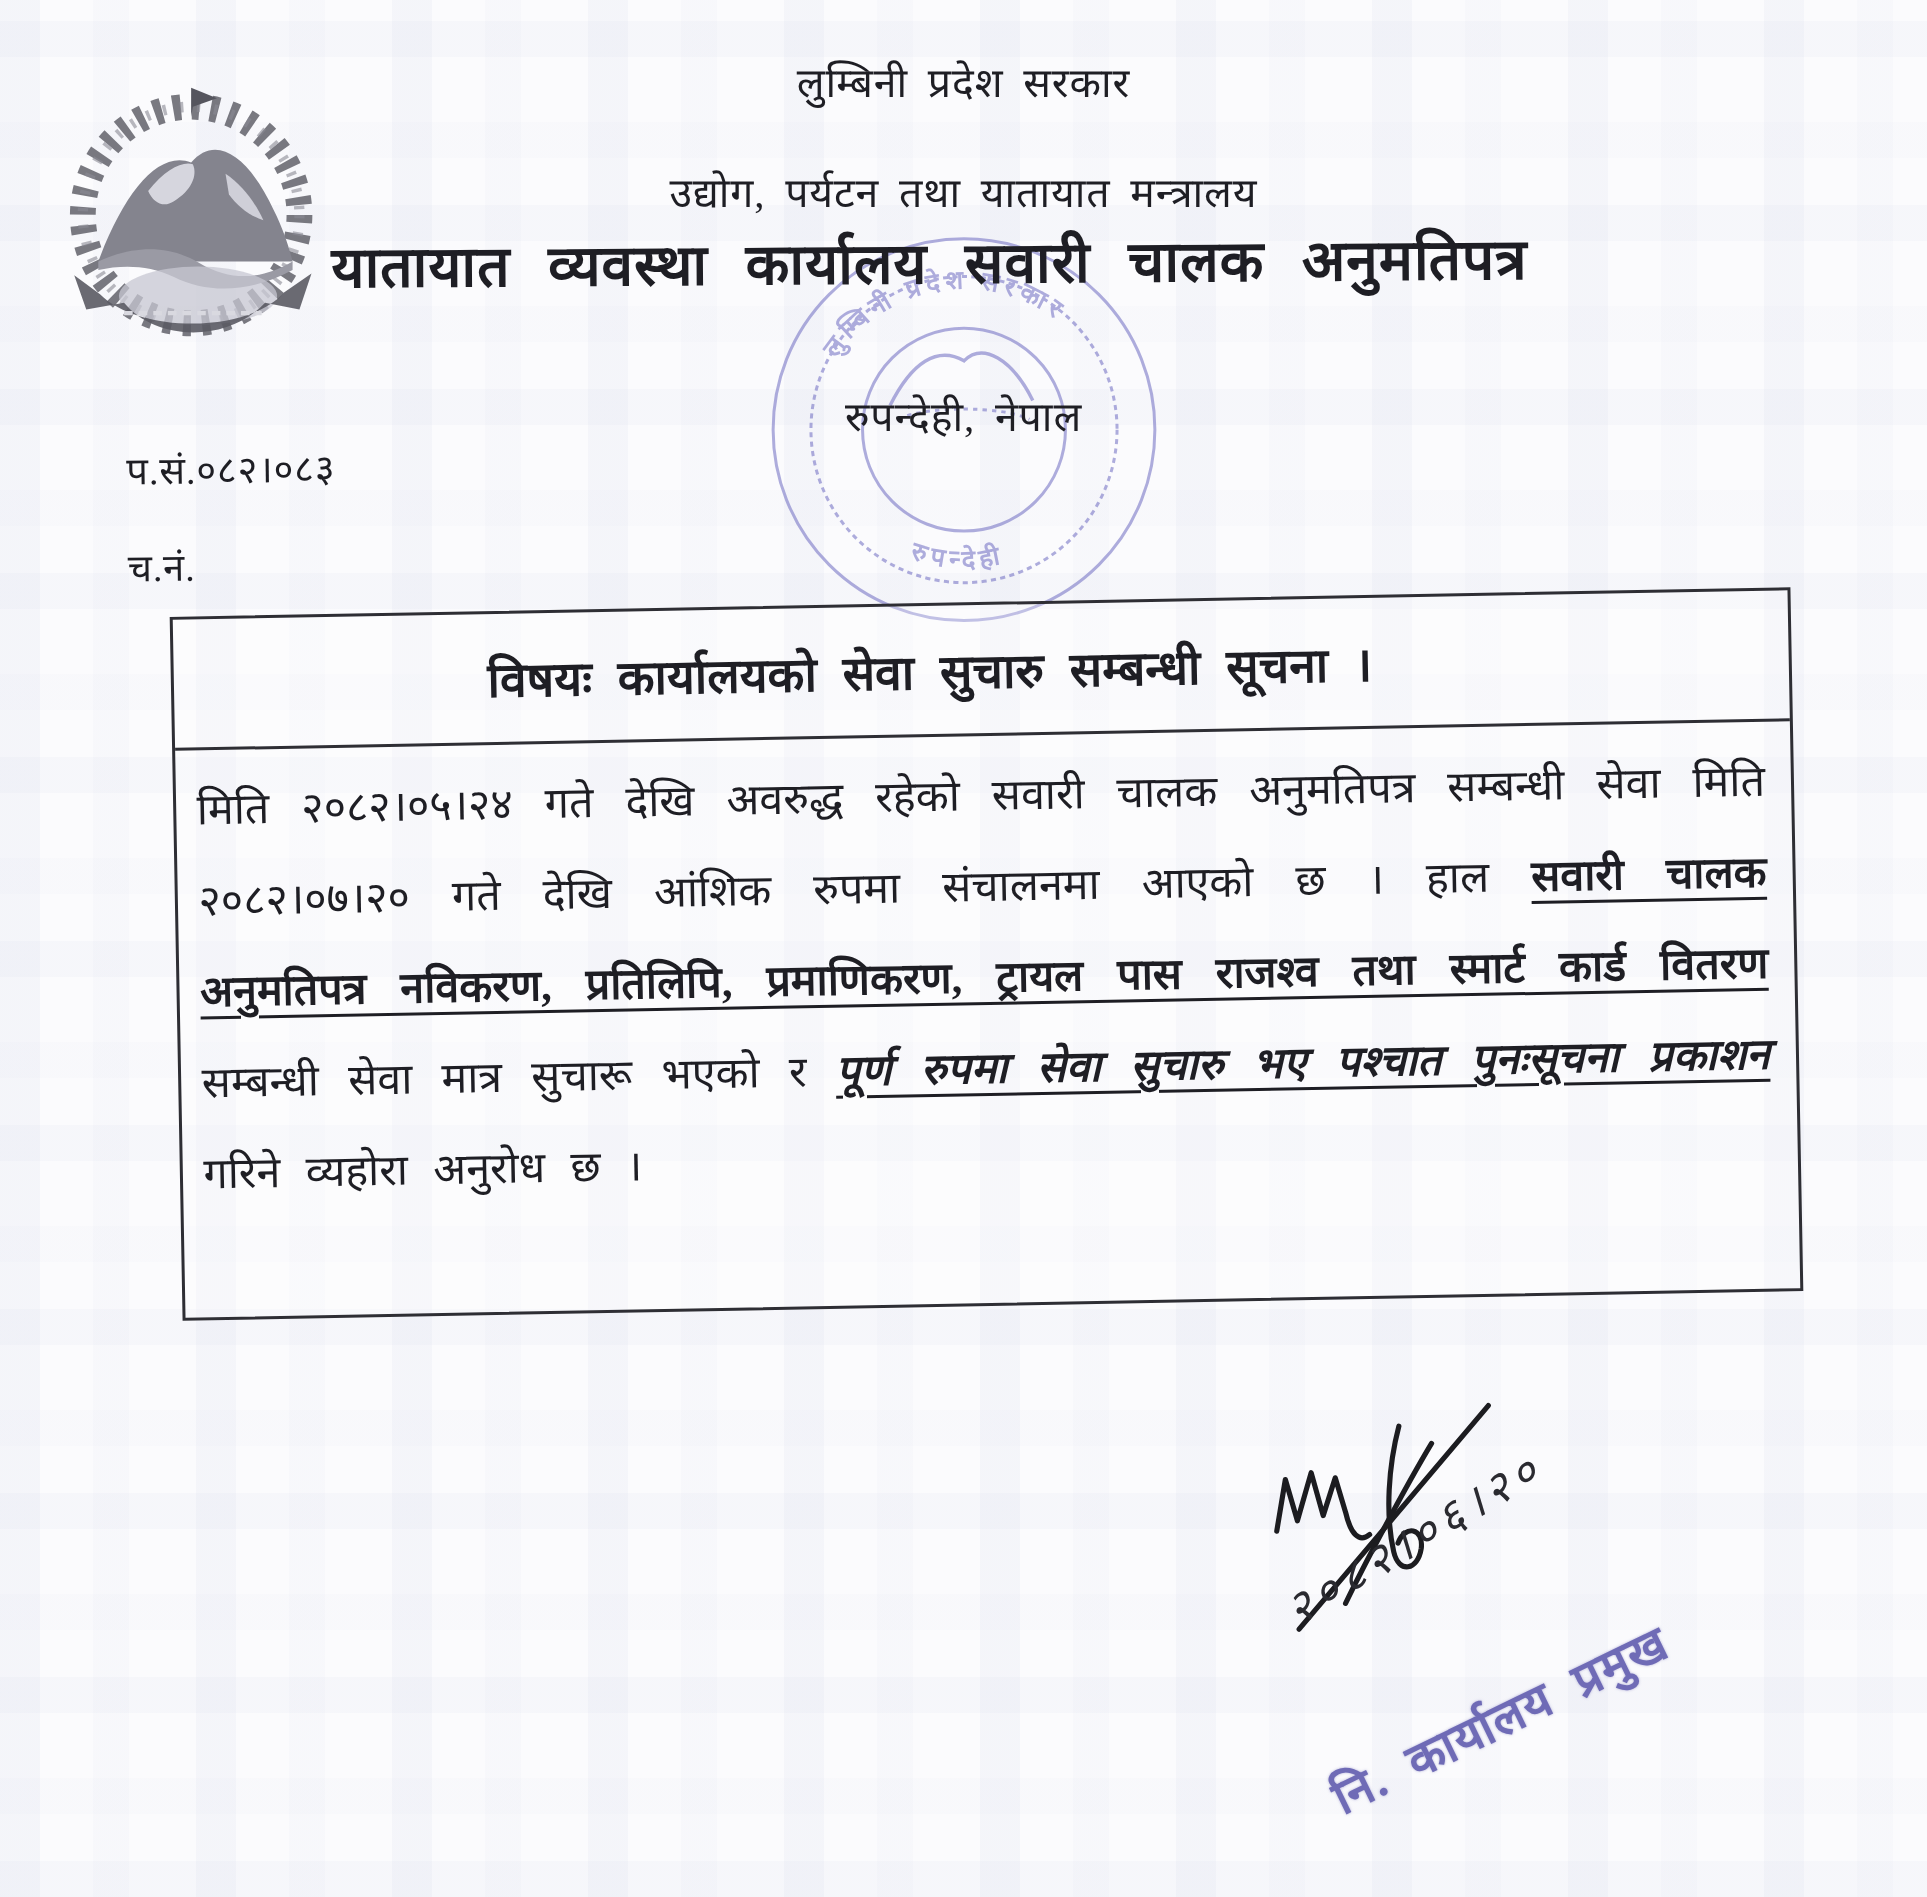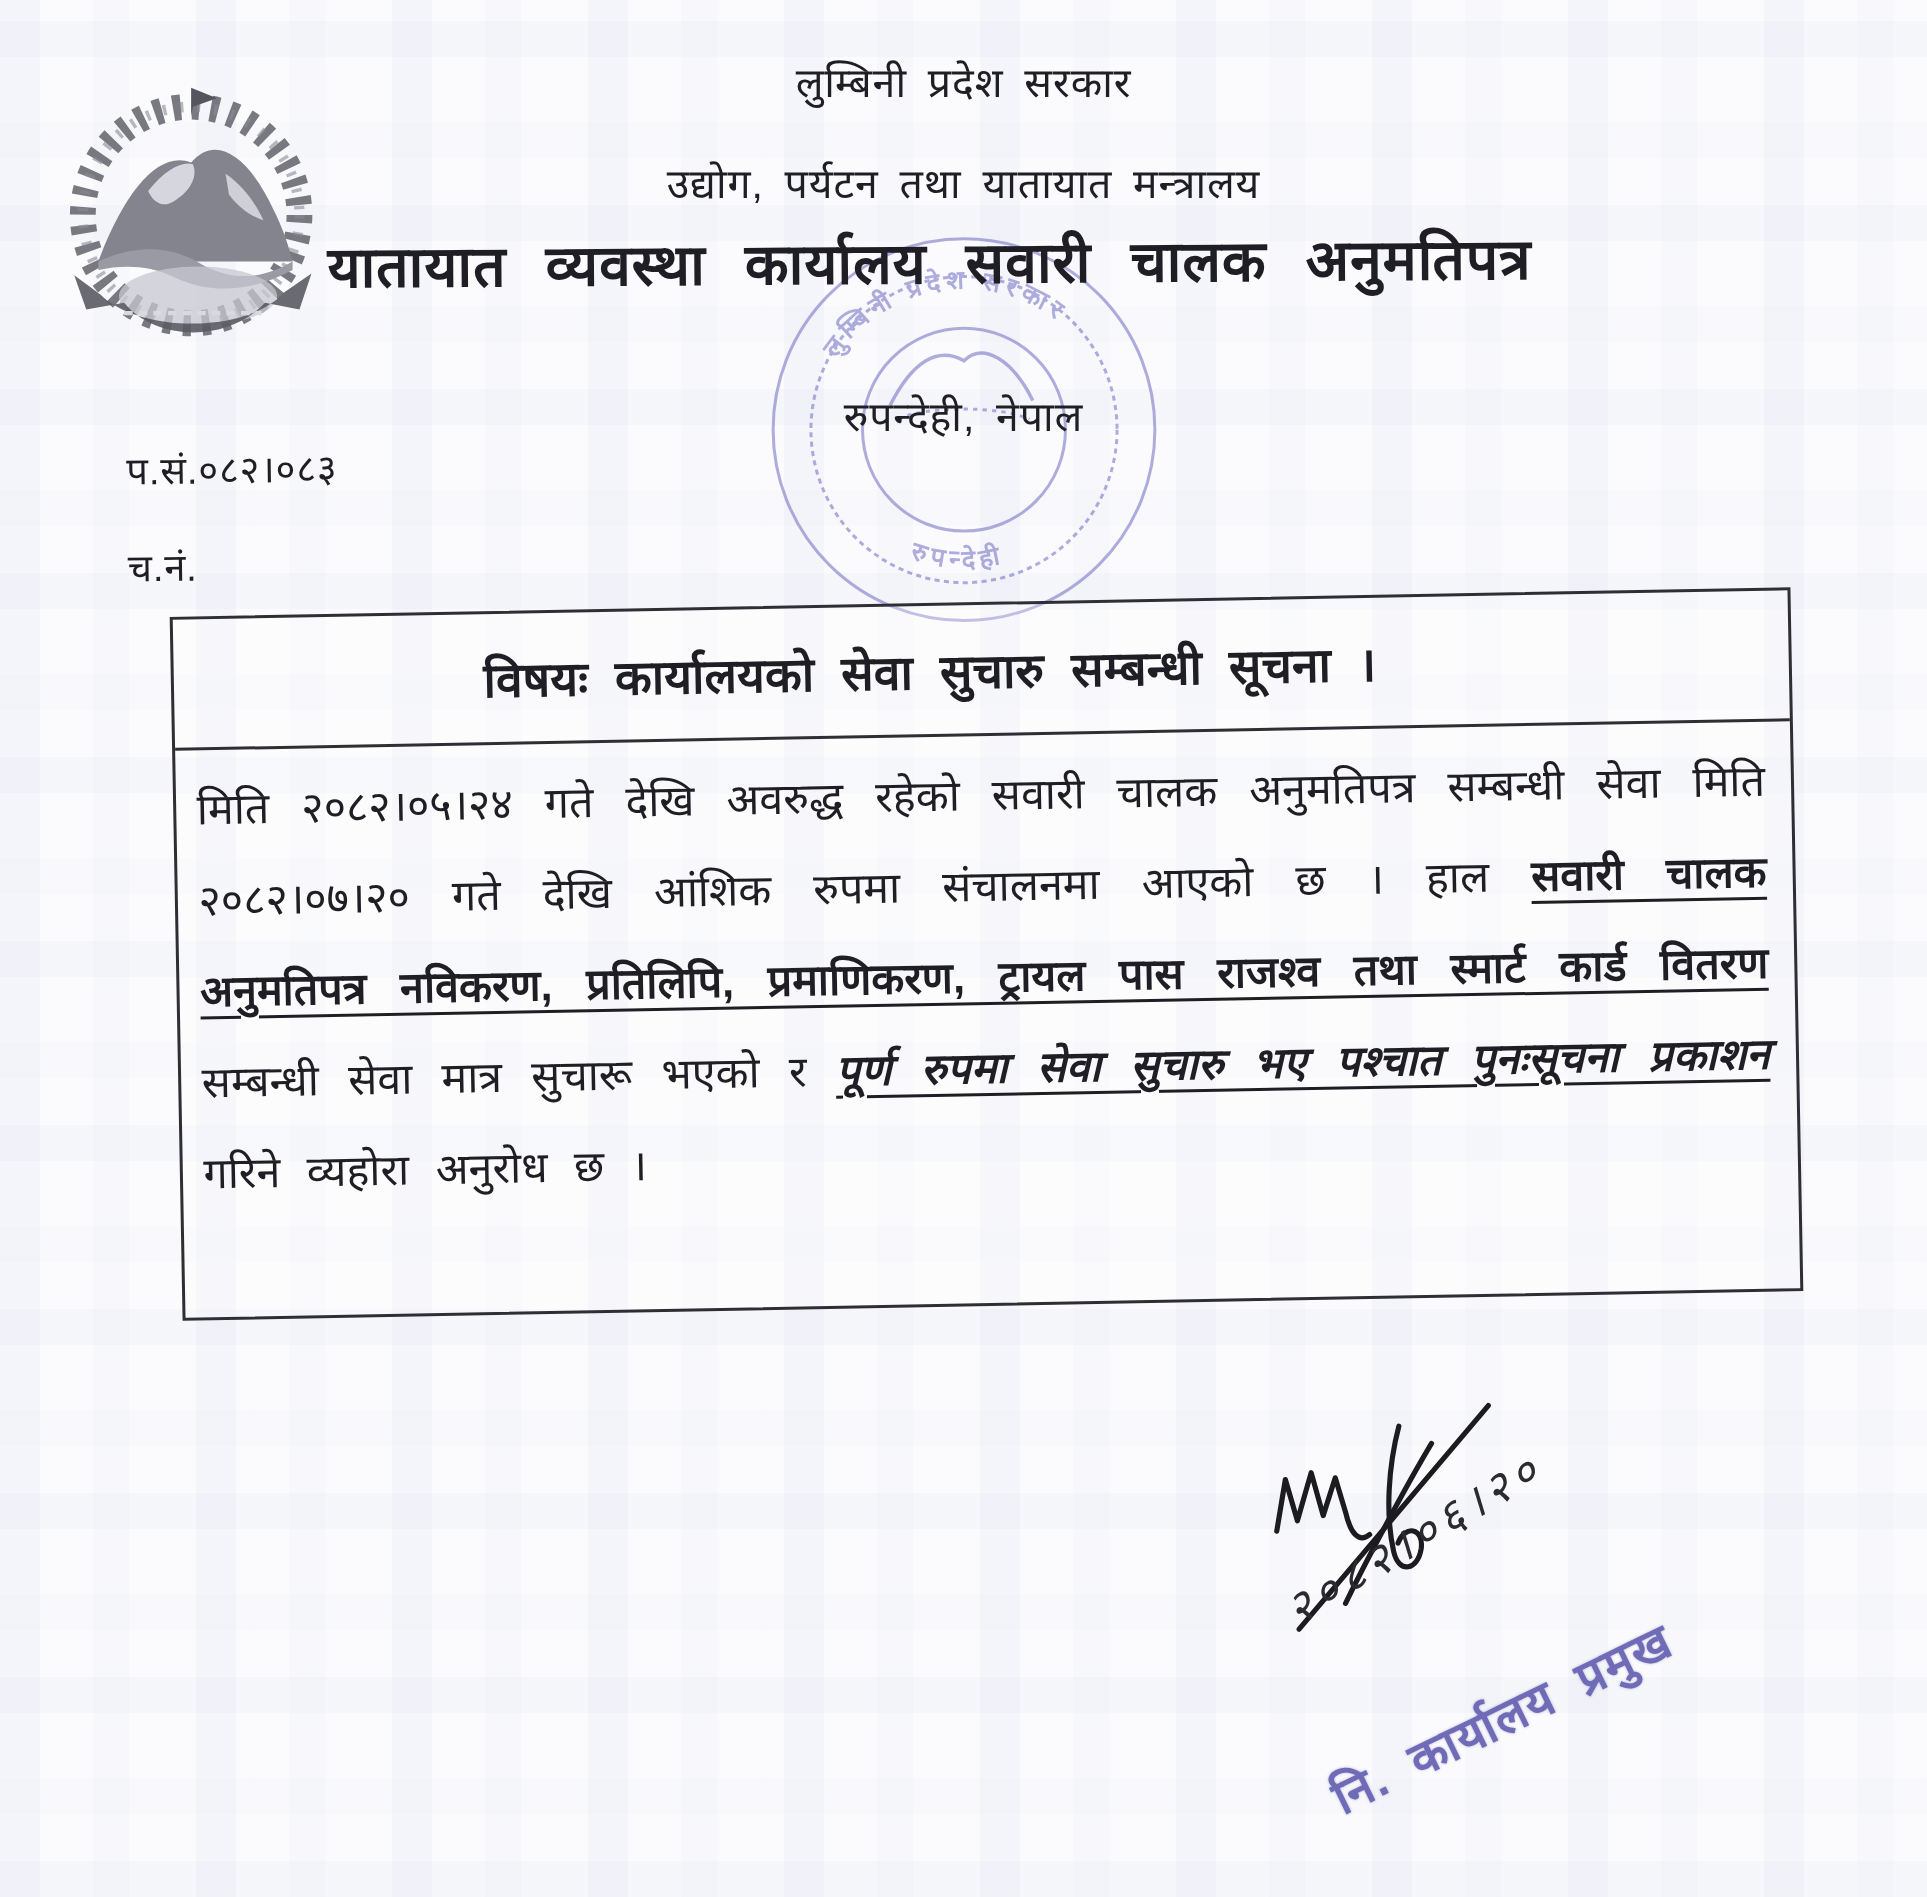--- a/index.html
+++ b/index.html
@@ -1,29 +1,29 @@
 <!DOCTYPE html>
 <html style="font-size:13.8px"><head>
 <meta charset="utf-8">
 <style>
   html,body{margin:0;padding:0;background:#e8e8ec;}
   .page{
     position:relative;
     width:1927px;height:1897px;
     overflow:hidden;
     color:#1e1e24;
-    font-family:Liberation Sans, sans-serif;
+    font-family:Liberation Serif, serif;
     background-color:#fbfbfd;
     background-image:
       repeating-linear-gradient(90deg, rgba(205,210,230,0.14) 0 40px, rgba(255,255,255,0) 40px 93px, rgba(205,210,230,0.08) 93px 129px, rgba(255,255,255,0) 129px 196px),
       repeating-linear-gradient(0deg, rgba(205,210,230,0.11) 0 36px, rgba(255,255,255,0) 36px 83px, rgba(205,210,230,0.06) 83px 119px, rgba(255,255,255,0) 119px 184px);
   }
   .hdr1,.hdr2,.loc{position:absolute;left:0;width:100%;text-align:center;font-size:41px;letter-spacing:0.9px;word-spacing:8.6px;}
   .hdr1{top:53px;}
-  .hdr2{top:154px;}
+  .hdr2{top:163px;}
   .title{
     position:absolute;top:222px;left:0;width:100%;
     text-align:center;font-size:57px;font-weight:700;
     word-spacing:22.4px;letter-spacing:0.9px;
     transform:translateX(-34px) rotate(-0.4deg);
   }
   .loc{top:387px;font-size:41px;}
   .emblem{position:absolute;left:45px;top:79px;width:294px;height:291px;}
   .round-stamp{position:absolute;left:761px;top:225px;width:406px;height:411px;opacity:0.55;pointer-events:none;}
   .refs{position:absolute;left:127px;top:442px;transform:rotate(-0.8deg);}

